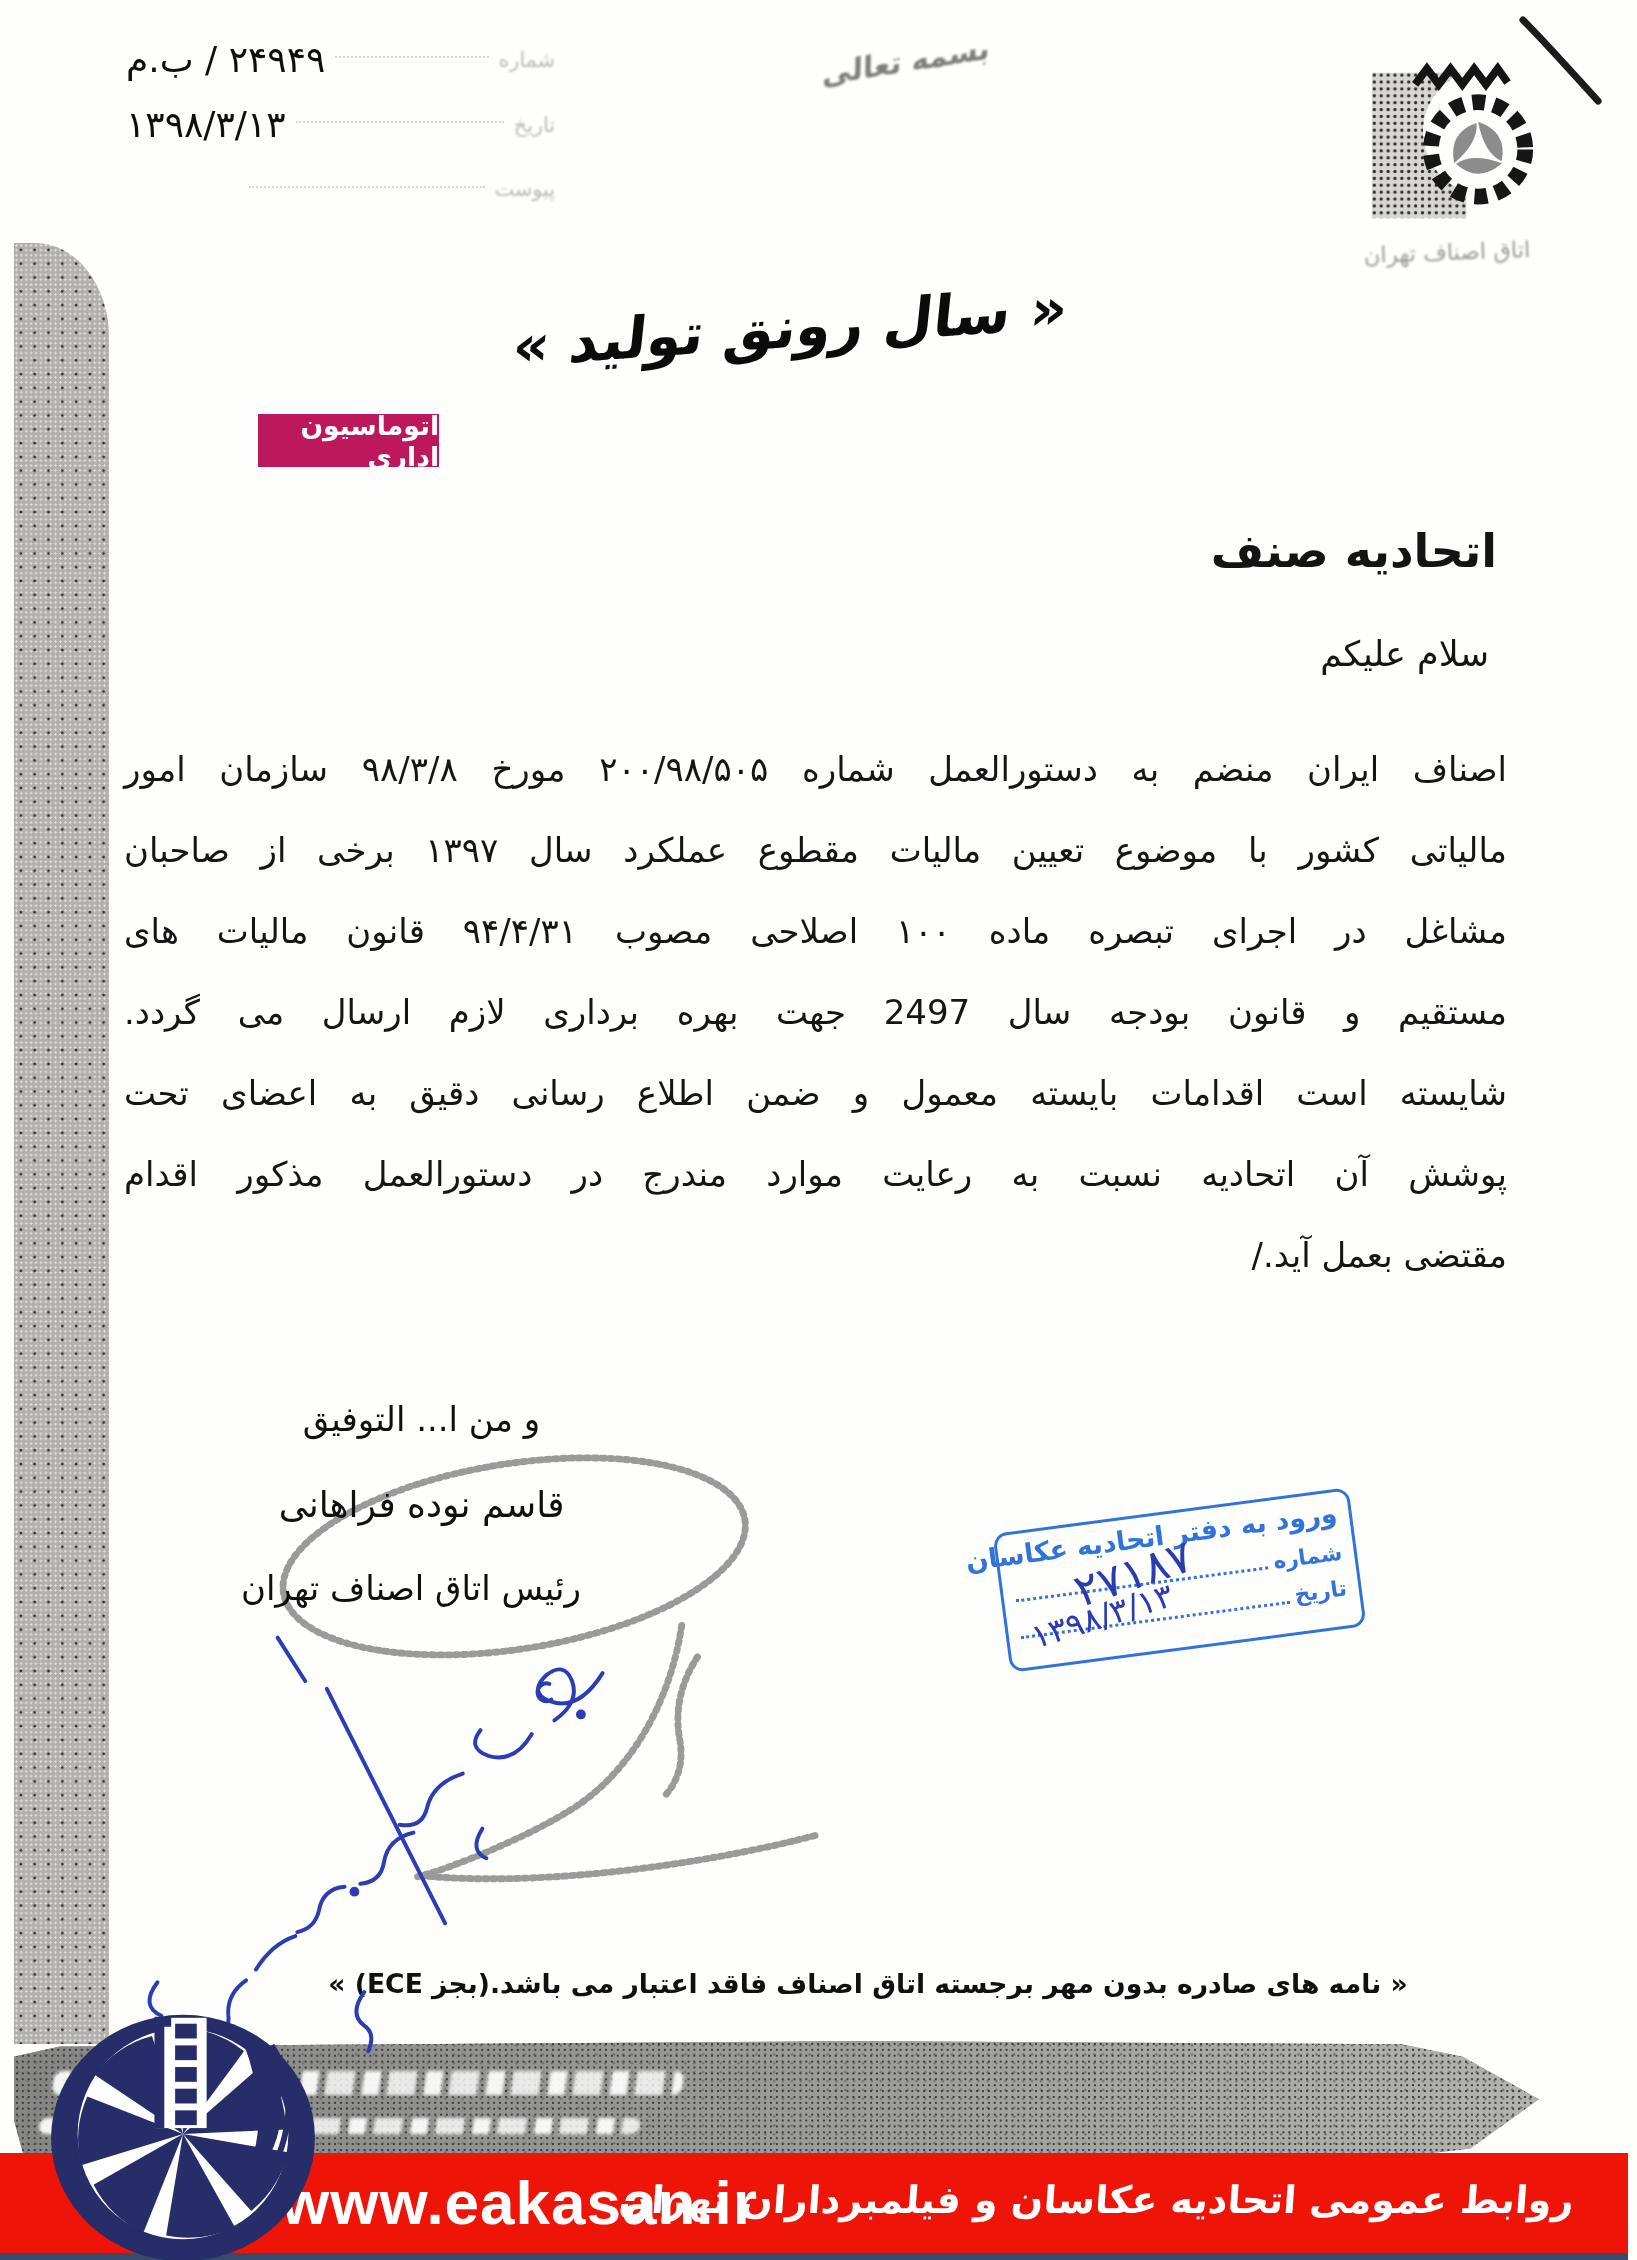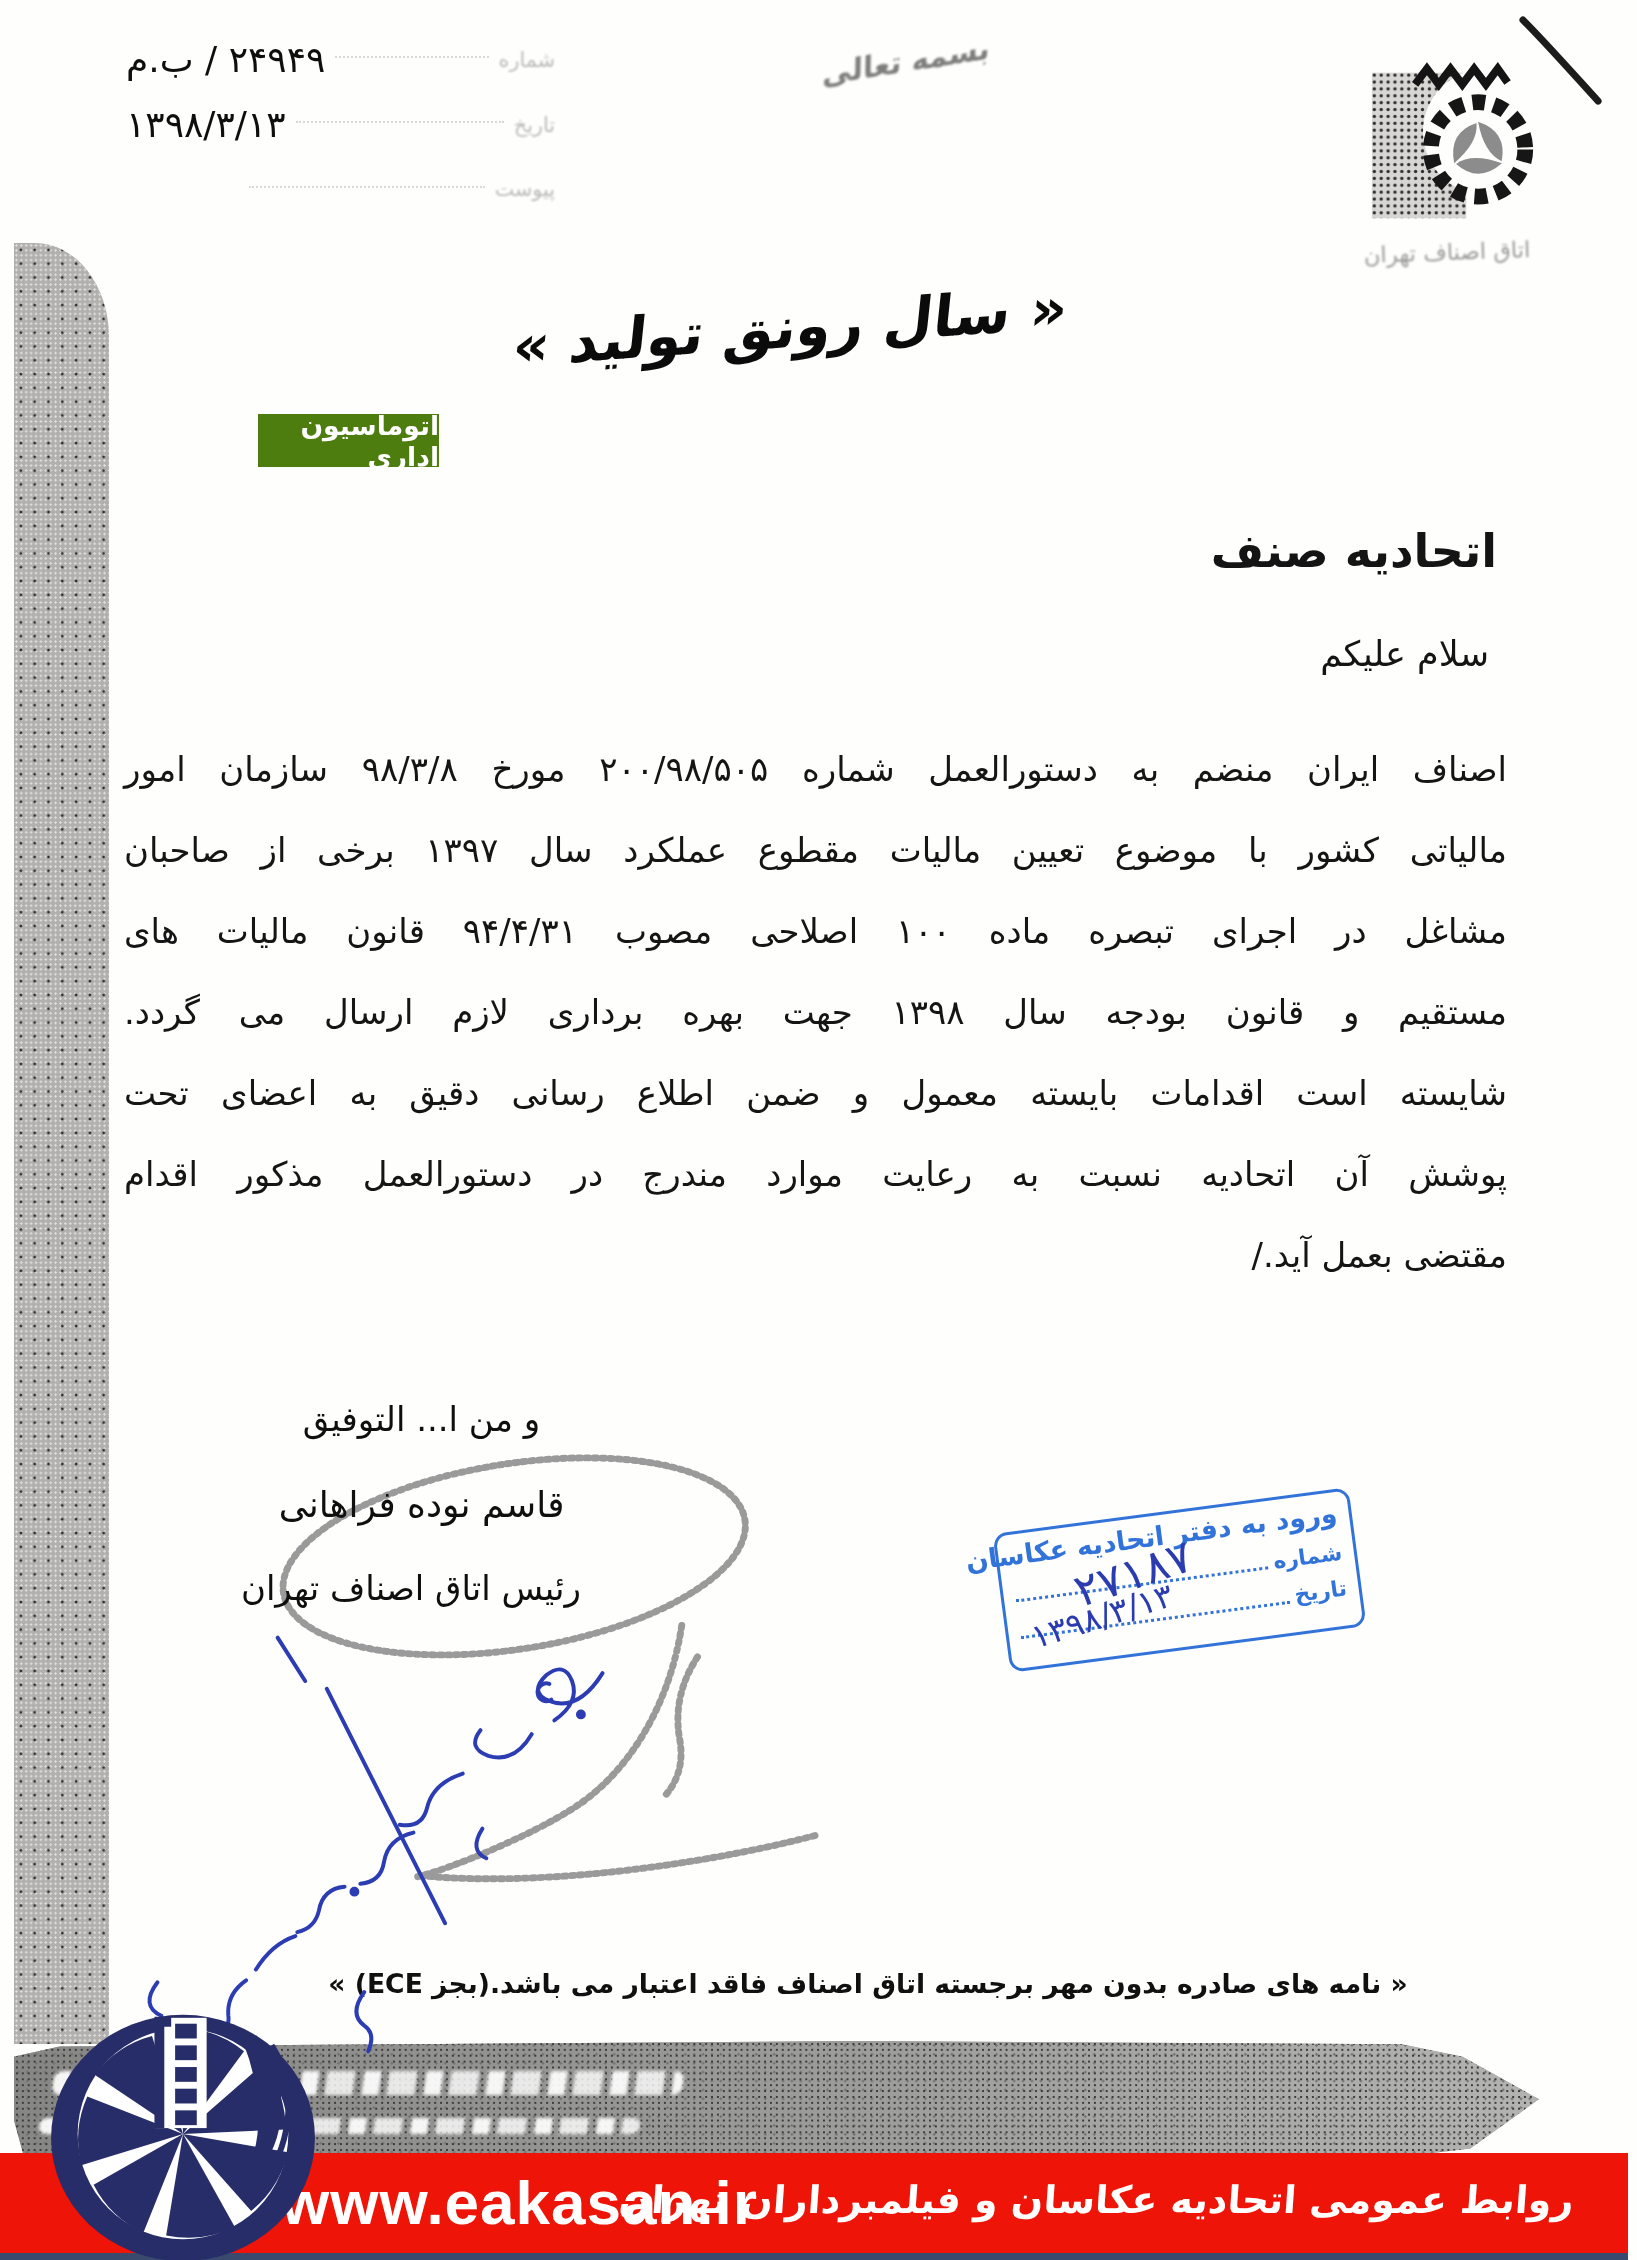--- a/index.html
+++ b/index.html
@@ -24,21 +24,21 @@
     font-weight:bold;opacity:.55;filter:blur(0.8px);transform:rotate(-9deg) skewX(-10deg);}
 
   .org-logo{position:absolute;left:1364px;top:51px;}
   .logo-caption{position:absolute;left:1346px;top:239px;width:202px;text-align:center;font-size:22.7px;
     color:#474747;opacity:.55;filter:blur(1.1px);transform:rotate(-2deg);white-space:nowrap;}
   .pen-mark{position:absolute;left:1515px;top:11.8px;}
 
   .slogan{position:absolute;left:566px;top:292px;width:502px;text-align:center;font-size:57px;
     font-weight:bold;color:#0b0b0b;transform:rotate(-4deg) skewX(-10deg);white-space:nowrap;}
 
-  .automation{position:absolute;left:258px;top:414px;width:181px;height:53px;background:#4d7c0f;
+  .automation{position:absolute;left:258px;top:414px;width:181px;height:53px;background:#be185d;
     color:#fff;font-weight:bold;font-size:26.6px;display:flex;align-items:center;justify-content:center;}
 
   .recipient{position:absolute;right:140px;top:524px;font-size:46px;font-weight:bold;}
   .greeting{position:absolute;right:148px;top:634px;font-size:35px;}
 
   .body-text{position:absolute;right:130px;left:124px;top:729px;font-size:34px;color:#151515;}
   .body-line{height:81px;line-height:81px;text-align:justify;text-align-last:justify;}
   .body-line.first{text-indent:54px;}
   .body-line.last{text-align-last:right;}
 
@@ -137,21 +137,21 @@
 
   <div class="automation">اتوماسیون اداری</div>
 
   <div class="recipient">اتحادیه صنف</div>
   <div class="greeting">سلام علیکم</div>
 
   <div class="body-text">
     <div class="body-line">اصناف ایران منضم به دستورالعمل شماره ۲۰۰/۹۸/۵۰۵ مورخ ۹۸/۳/۸ سازمان امور</div>
     <div class="body-line">مالیاتی کشور با موضوع تعیین مالیات مقطوع عملکرد سال ۱۳۹۷ برخی از صاحبان</div>
     <div class="body-line">مشاغل در اجرای تبصره ماده ۱۰۰ اصلاحی مصوب ۹۴/۴/۳۱ قانون مالیات های</div>
-    <div class="body-line">مستقیم و قانون بودجه سال ۱۳۹۸ جهت بهره برداری لازم ارسال می گردد.</div>
+    <div class="body-line">مستقیم و قانون بودجه سال 2497 جهت بهره برداری لازم ارسال می گردد.</div>
     <div class="body-line">شایسته است اقدامات بایسته معمول و ضمن اطلاع رسانی دقیق به اعضای تحت</div>
     <div class="body-line">پوشش آن اتحادیه نسبت به رعایت موارد مندرج در دستورالعمل مذکور اقدام</div>
     <div class="body-line last">مقتضی بعمل آید./</div>
   </div>
 
   <div class="closing-block">
     <div class="closing">و من ا... التوفیق</div>
     <div class="signer-name">قاسم نوده فراهانی</div>
     <div class="signer-title">رئیس اتاق اصناف تهران</div>
   </div>

